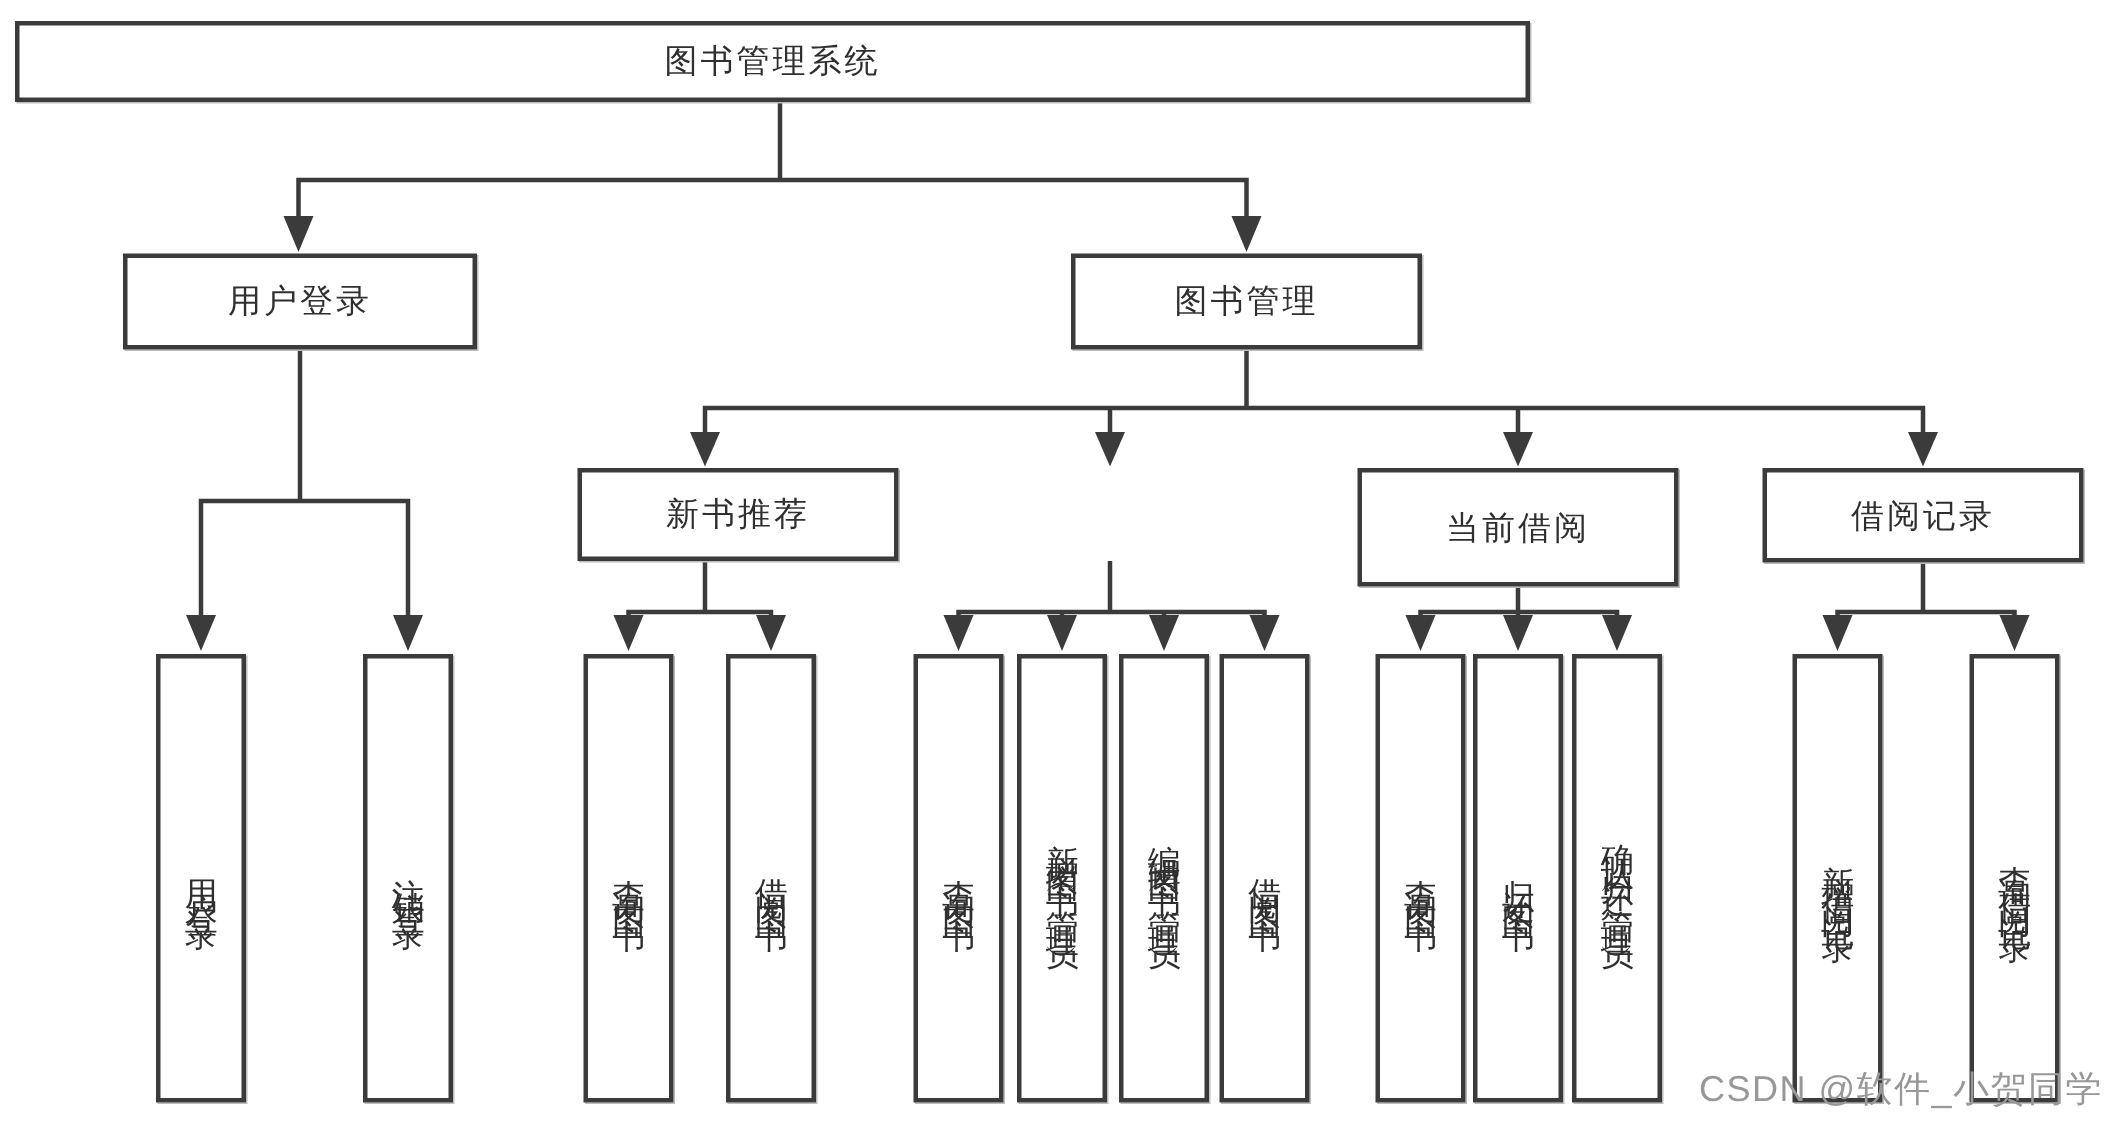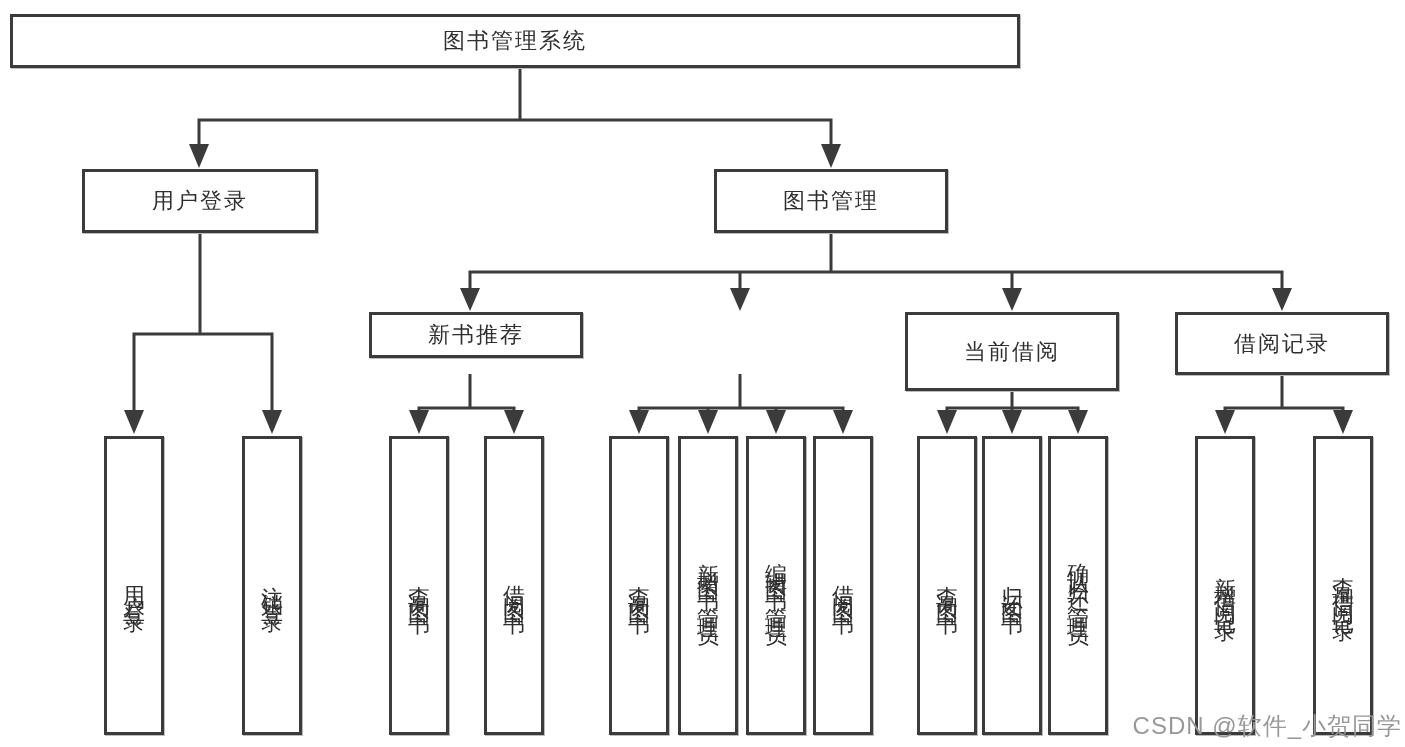--- a/index.html
+++ b/index.html
@@ -93,21 +93,21 @@
     <span>图书管理系统</span>
   </div>
 
   <div class="node h" style="left:82px; top:169px; width:236px; height:64px;">
     <span>用户登录</span>
   </div>
   <div class="node h" style="left:714px; top:169px; width:234px; height:64px;text-align:right;">
     <span>图书管理</span>
   </div>
 
-  <div class="node h" style="left:369px; top:312px; width:214px; height:46px;">
+  <div class="node h" style="left:385px; top:312px; width:214px; height:62px;">
     <span>新书推荐</span>
   </div>
   <div class="node h" style="left:905px; top:312px; width:214px; height:79px;">
     <span>当前借阅</span>
   </div>
   <div class="node h" style="left:1175px; top:312px; width:214px; height:63px;">
     <span>借阅记录</span>
   </div>
 
   <div class="node v" style="left:104px; top:436px; width:60px; height:299px;">

